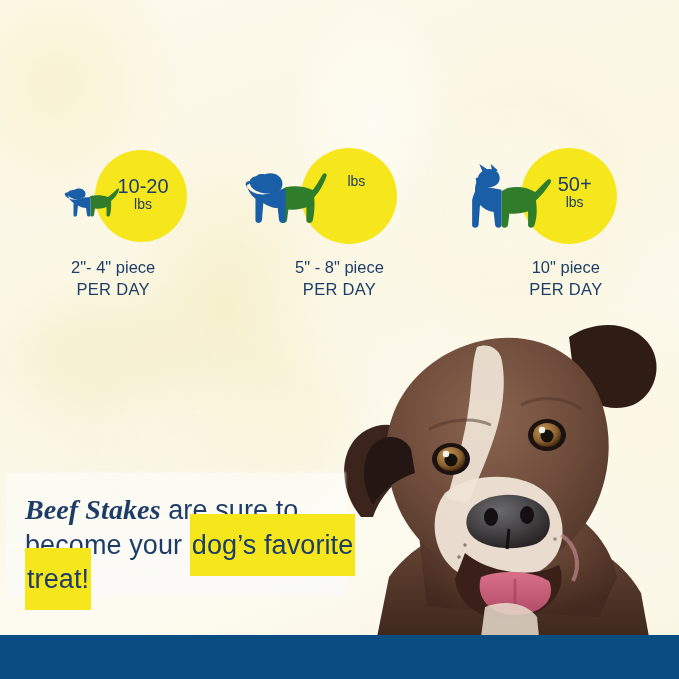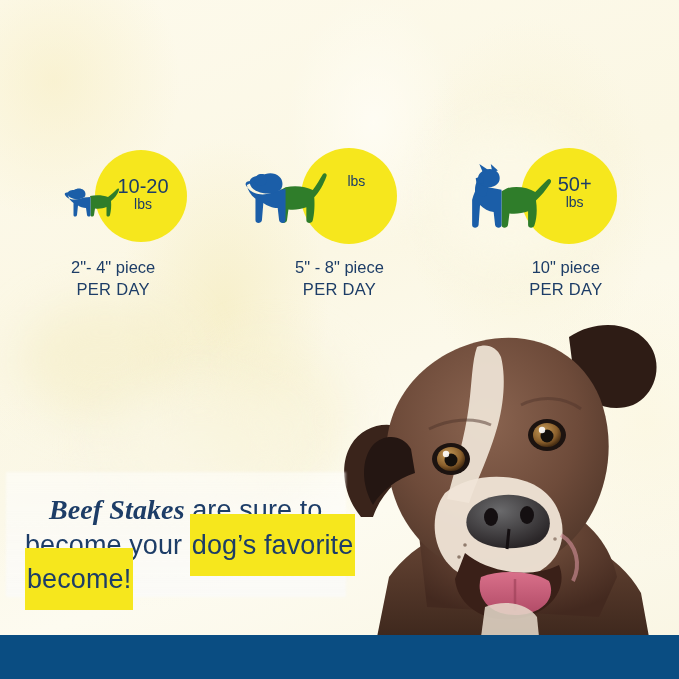--- a/index.html
+++ b/index.html
@@ -136,21 +136,20 @@
     color:#1d3d67;
     font-size:27px;
     line-height:1.28;
     letter-spacing:.1px;
   }
   .tag-brand {
     font-family:"Liberation Serif", serif;
     font-style:italic;
     font-weight:bold;
     font-size:28px;
-    margin-left:24px;
   }
   .hl { background:#f6e71d; padding:16px 2px; box-decoration-break:clone; -webkit-box-decoration-break:clone; }
 
   
   .bottom-bar {
     position:absolute;
     left:0; bottom:0; width:100%; height:44px;
     background:#0a4d82;
   }
 </style>
@@ -319,18 +318,18 @@
       <circle cx="196" cy="268" r="1.8" fill="#6a5244" opacity=".7"></circle>
       <circle cx="190" cy="280" r="1.8" fill="#6a5244" opacity=".7"></circle>
       <circle cx="286" cy="262" r="1.8" fill="#6a5244" opacity=".6"></circle>
 
       <path fill="#e8dccd" opacity=".85" d="M216 330 C236 322 258 326 268 340 L270 360 L212 360 Z"></path>
     </svg>
   </div>
 
   <div class="tag-panel"></div>
   <div class="tagline">
-    <span class="tag-brand">Beef Stakes</span><span> are sure to become your </span><span class="hl">dog’s favorite</span><span> </span><span class="hl">become!</span>
+    <span class="tag-brand">Beef Stakes</span><span> are sure to become your </span><span class="hl">dog’s favorite</span><span> </span><span class="hl">treat!</span>
   </div>
 
   <div class="bottom-bar"></div>
 
 </div>
 
 </body></html>

